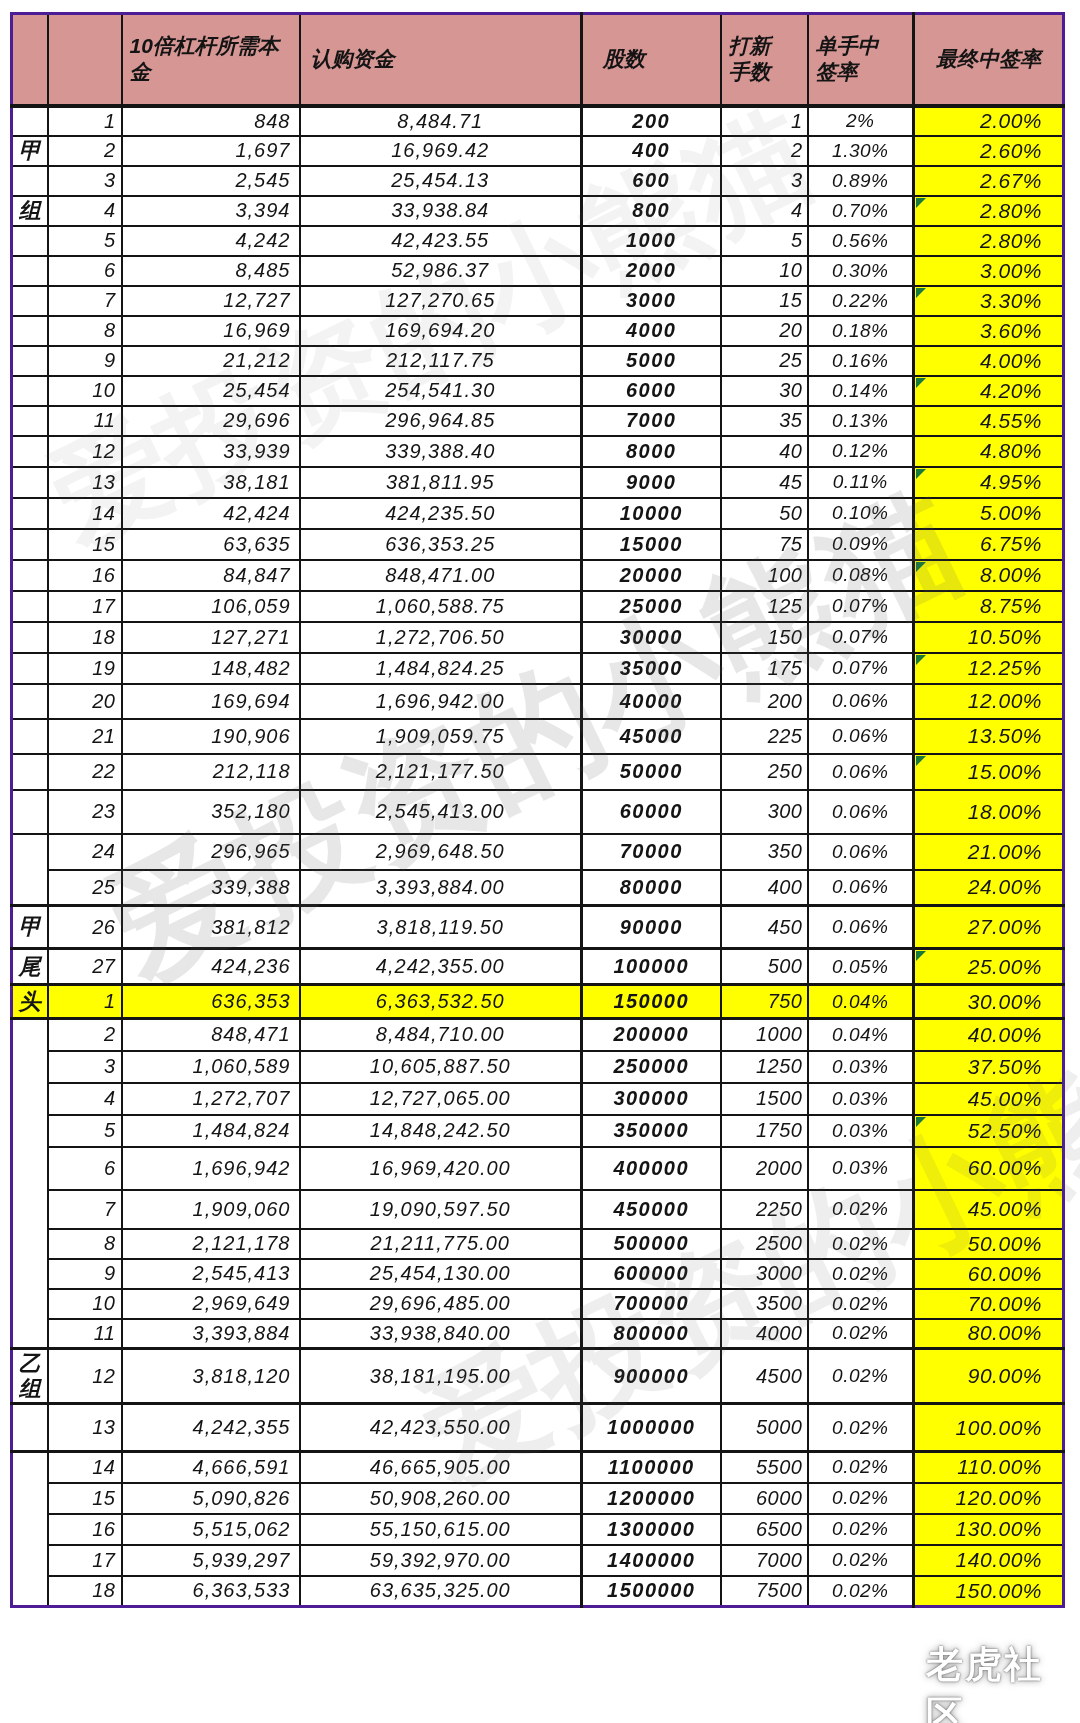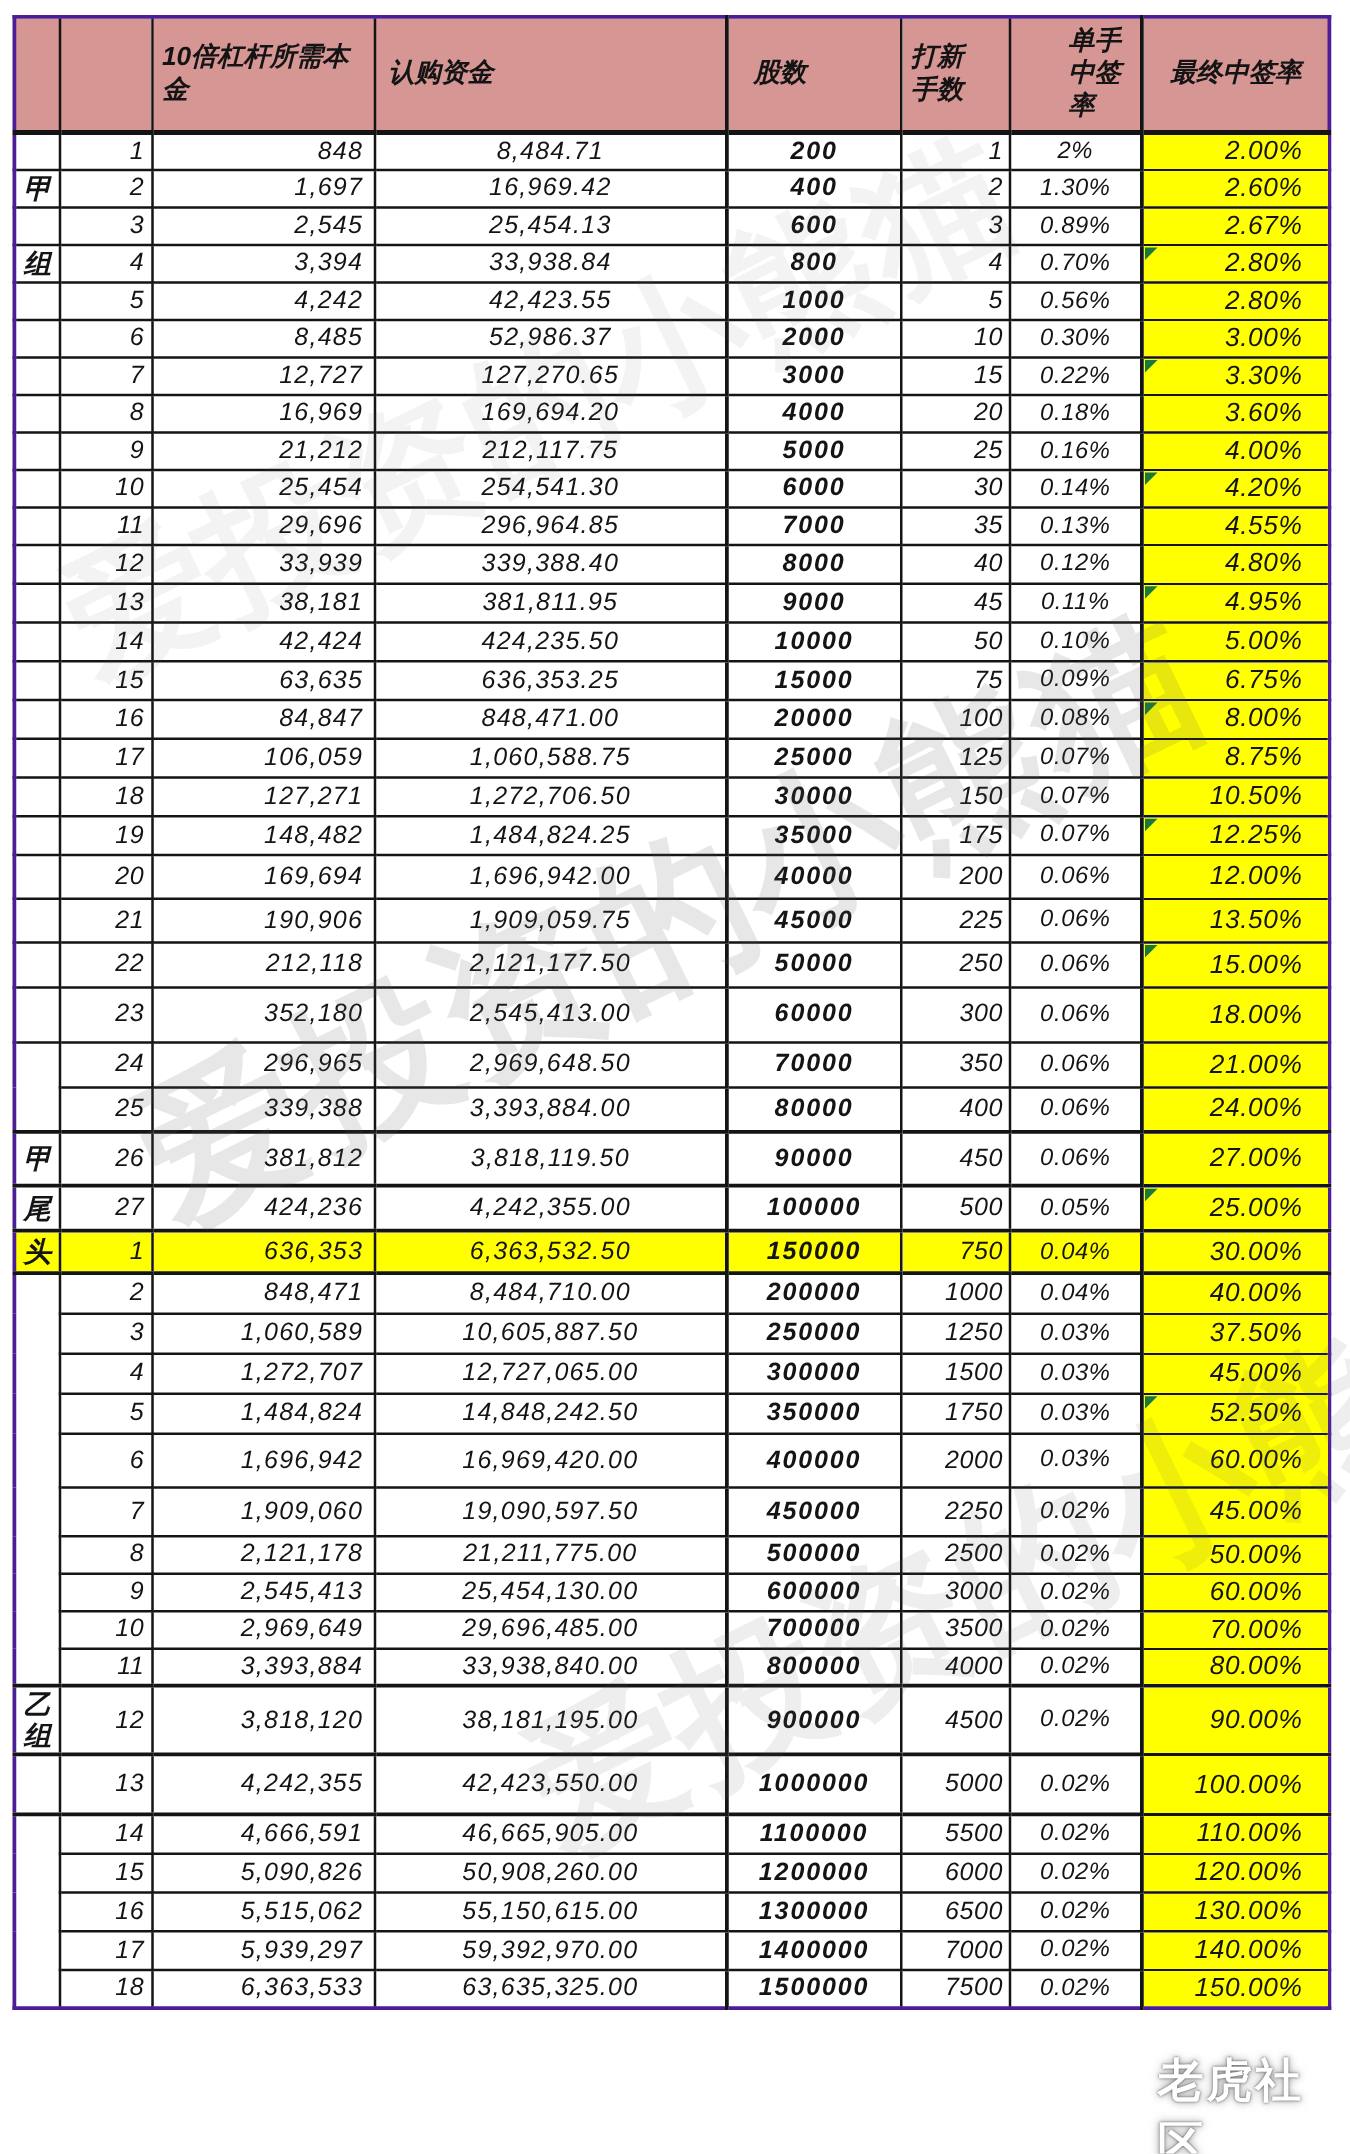--- a/index.html
+++ b/index.html
@@ -21,21 +21,21 @@
     background:#d69694; font-size:21px; font-weight:bold; color:#141414;
     text-align:left; vertical-align:middle; line-height:1.25;
   }
   thead th { border-bottom-width:4px; }
   th.h-principal { padding:2px 4px 2px 7px; }
   th.h-funds { padding-left:10px; }
   th.h-shares { padding-left:20px; border-left-width:3px; }
   th.h-lots { padding-left:7px; }
   th.h-rate { padding-left:7px; }
   th.h-lots .nw { display:inline-block; max-width:2.15em; }
-  th.h-rate .nw { display:inline-block; max-width:3.2em;margin-left:39px; }
+  th.h-rate .nw { display:inline-block; max-width:3.2em; }
   th.h-final { text-align:center; padding:0 2px; border-left-width:3px; }
 
   td { font-size:20px; vertical-align:middle; background:#fff; letter-spacing:0.5px; }
   td.g { text-align:center; font-weight:bold; font-size:22px; white-space:pre-line; line-height:1.15; letter-spacing:0; }
   td.n { text-align:right; padding-right:5px; }
   td.principal { text-align:right; padding-right:8px; letter-spacing:1px; }
   td.funds { text-align:center; letter-spacing:1px; }
   td.shares { text-align:center; font-weight:bold; letter-spacing:1.5px; border-left-width:3px; }
   td.lots { text-align:right; padding-right:4px; }
   td.rate { text-align:center; font-size:19px; letter-spacing:0.5px; }

